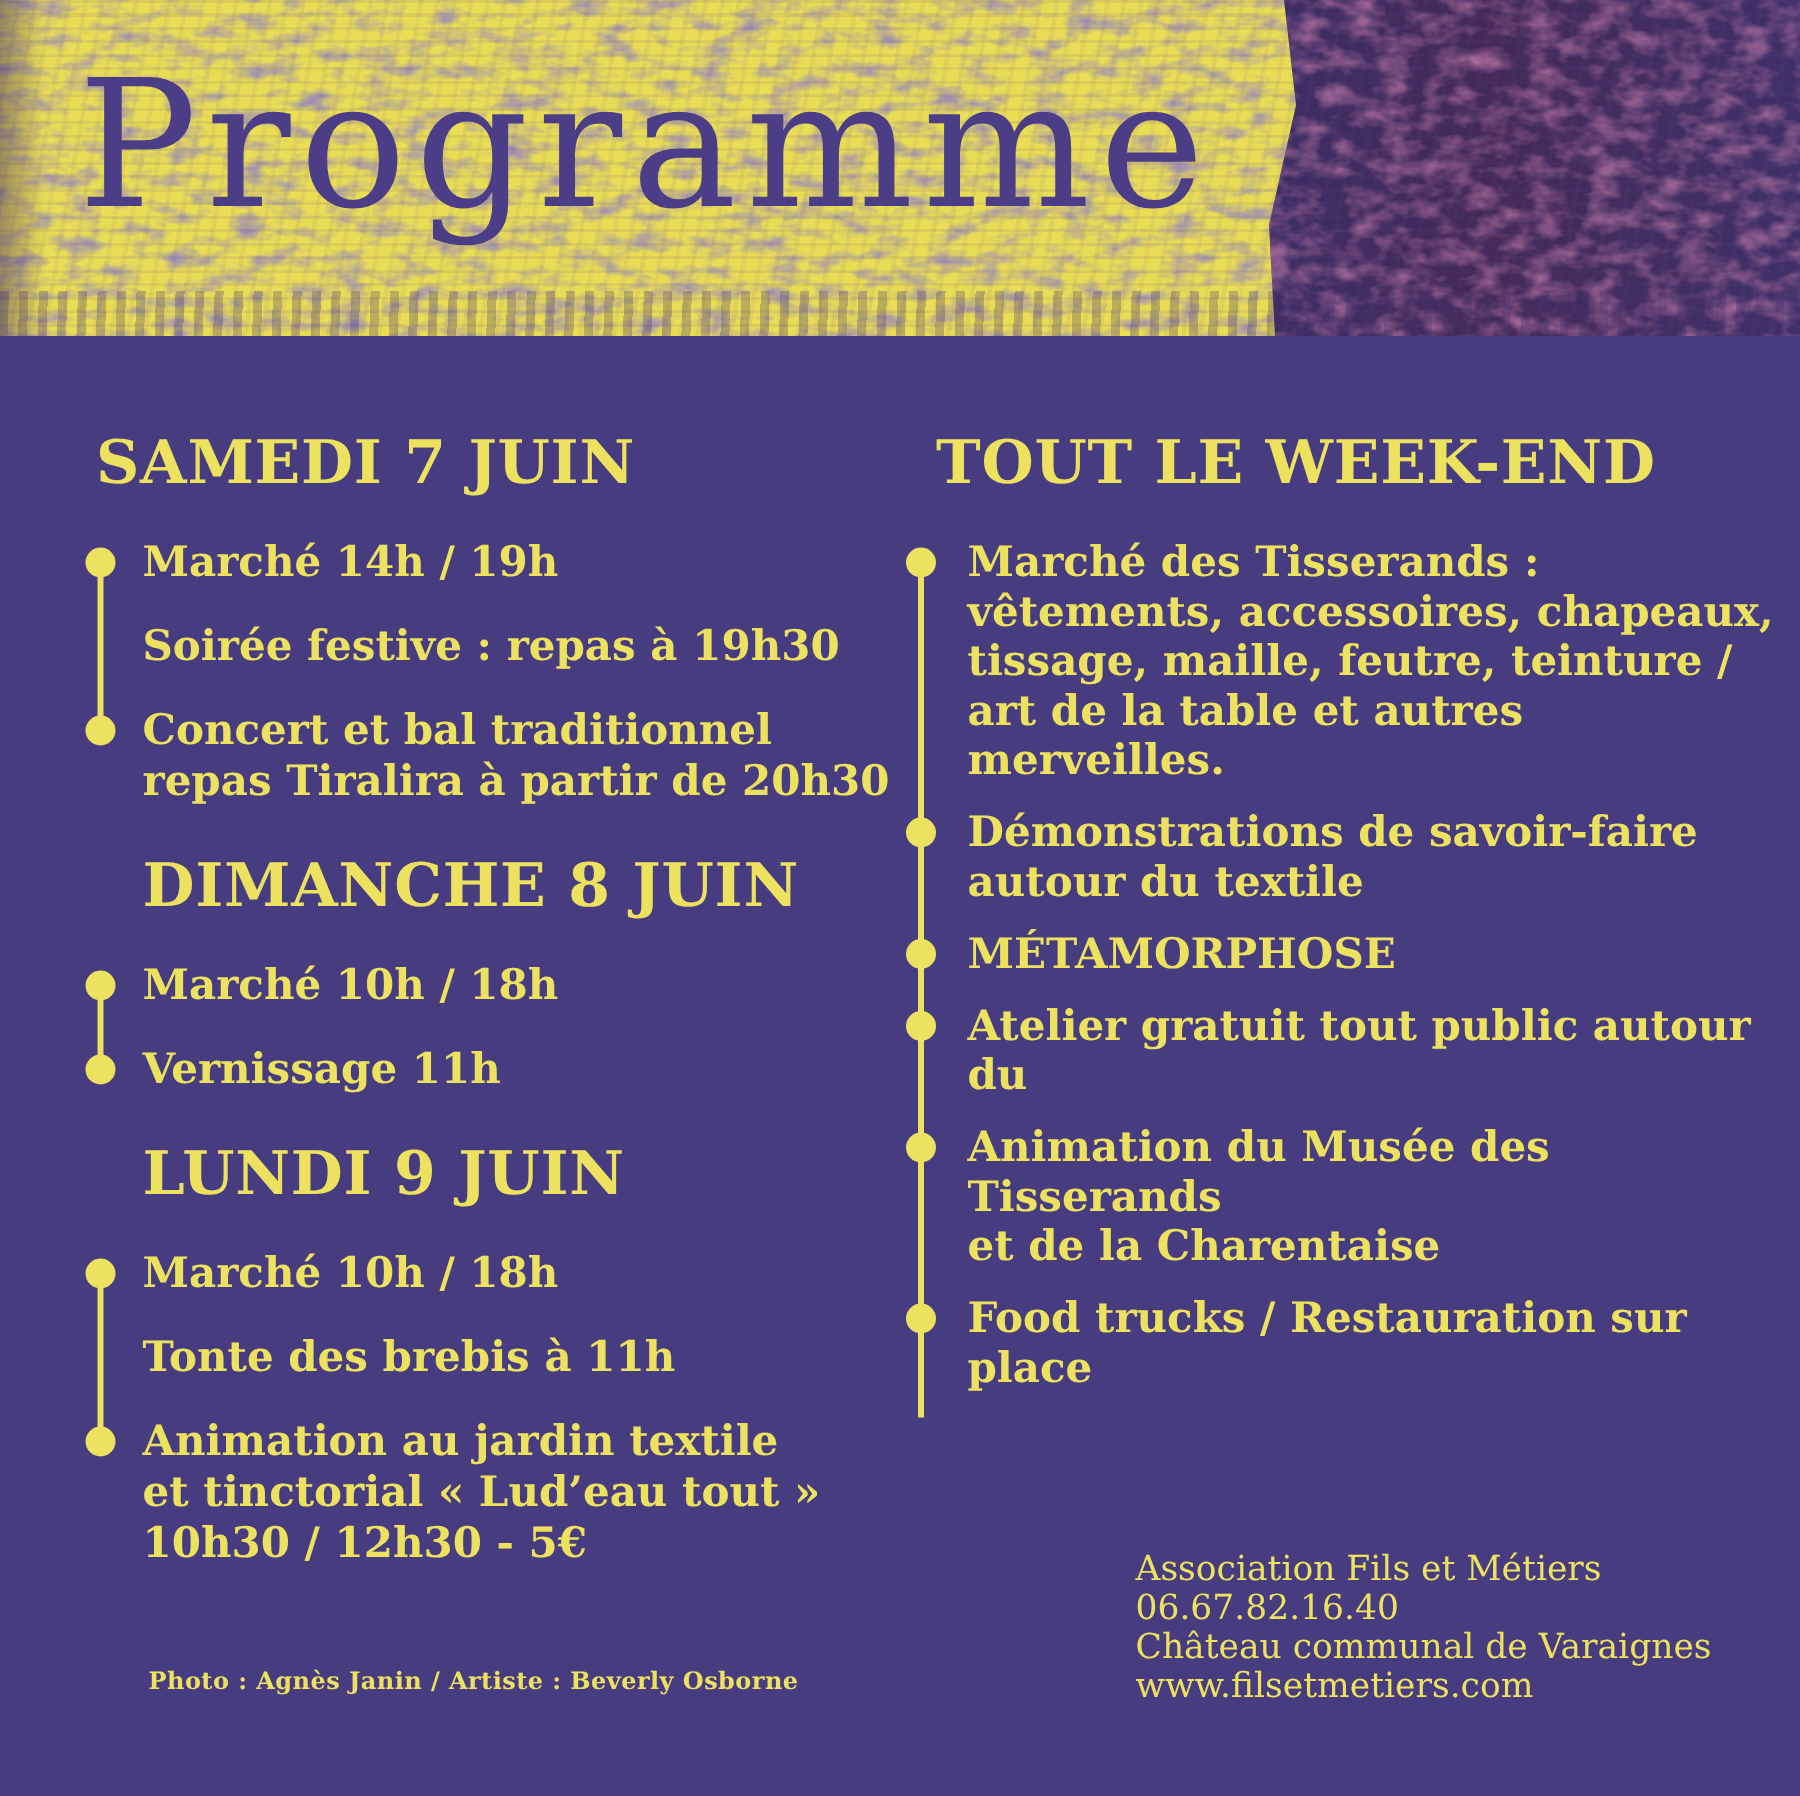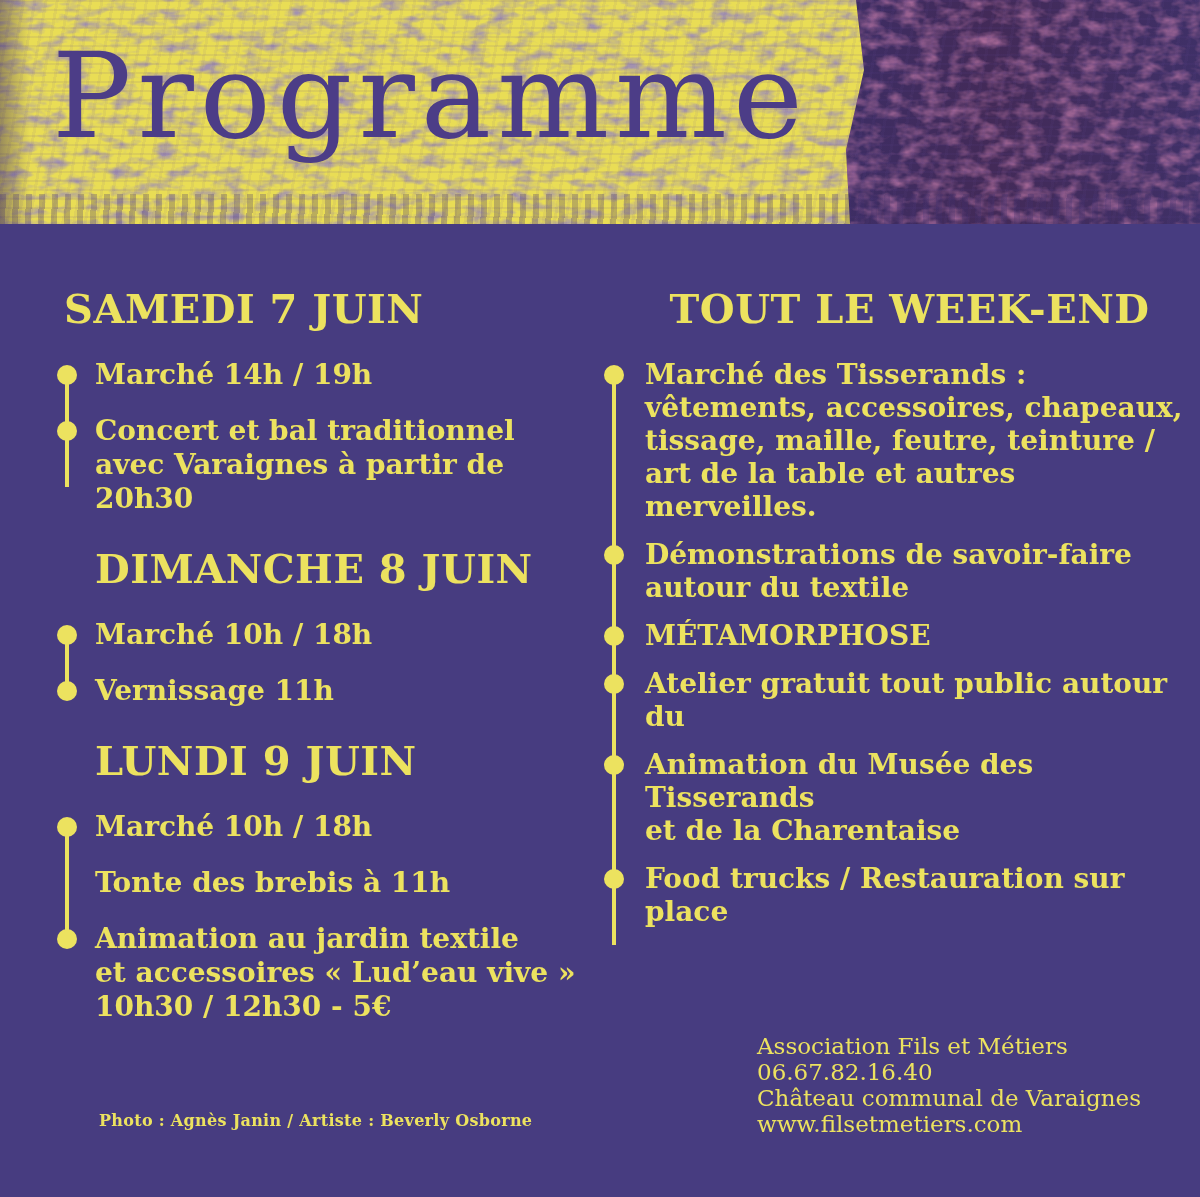--- a/index.html
+++ b/index.html
@@ -42,21 +42,21 @@
   }
   
   .col{position:absolute;top:224px;color:#ece25f;}
   .col-left{left:40px;width:565px;}
   .col-right{left:600px;width:595px;}
   .sec-heading{
     margin:0;font-size:40px;line-height:46px;font-weight:700;
     letter-spacing:0.5px;color:#ece25f;
   }
   .col-left .sec-heading{margin:0 0 26px 55px;}
-  .col-right .sec-heading{margin:0 0 26px 45px;text-align:center;}
+  .col-right .sec-heading{margin:0 0 26px 45px;}
   .col .sec-heading:first-child{margin-top:62px;margin-left:24px;}
   .sec-heading + .items{margin-top:15px;}
   .items{position:relative;margin-bottom:30px;}
   .item{display:flex;}
   .col-left .item + .item{margin-top:22px;}
   .col-right .item + .item{margin-top:15px;justify-content:space-between;}
   .gutter{position:relative;flex:0 0 55px;}
   .col-right .gutter{flex:0 0 45px;}
   .lines{flex:1;}
   .line{font-size:28px;line-height:34px;font-weight:700;}
@@ -127,26 +127,32 @@
       <div class="items">
         <div class="item">
           <div class="gutter">
             <span class="dot"></span>
           </div>
           <div class="lines">
             <div class="line">Marché 14h / 19h</div>
           </div>
         </div>
         <div class="item">
+          <div class="gutter"></div>
+          <div class="lines">
+            <div class="line">Soirée festive : repas à 19h30</div>
+          </div>
+        </div>
+        <div class="item">
           <div class="gutter">
             <span class="dot"></span>
           </div>
           <div class="lines">
             <div class="line">Concert et bal traditionnel</div>
-            <div class="line">avec Varaignes à partir de 20h30</div>
+            <div class="line">repas Tiralira à partir de 20h30</div>
           </div>
         </div>
         <div class="rail" style="top: 17px; height: 112px;"></div>
       </div>
       <h2 class="sec-heading">DIMANCHE 8 JUIN</h2>
       <div class="items">
         <div class="item">
           <div class="gutter">
             <span class="dot"></span>
           </div>
@@ -179,21 +185,21 @@
           <div class="lines">
             <div class="line">Tonte des brebis à 11h</div>
           </div>
         </div>
         <div class="item">
           <div class="gutter">
             <span class="dot"></span>
           </div>
           <div class="lines">
             <div class="line">Animation au jardin textile</div>
-            <div class="line">et accessoires « Lud’eau vive »</div>
+            <div class="line">et tinctorial « Lud’eau tout »</div>
             <div class="line">10h30 / 12h30 - 5€</div>
           </div>
         </div>
         <div class="rail" style="top: 17px; height: 112px;"></div>
       </div>
     </div>
   <div class="col col-right" id="col-right">
       <h2 class="sec-heading">TOUT LE WEEK-END</h2>
       <div class="items">
         <div class="item">

